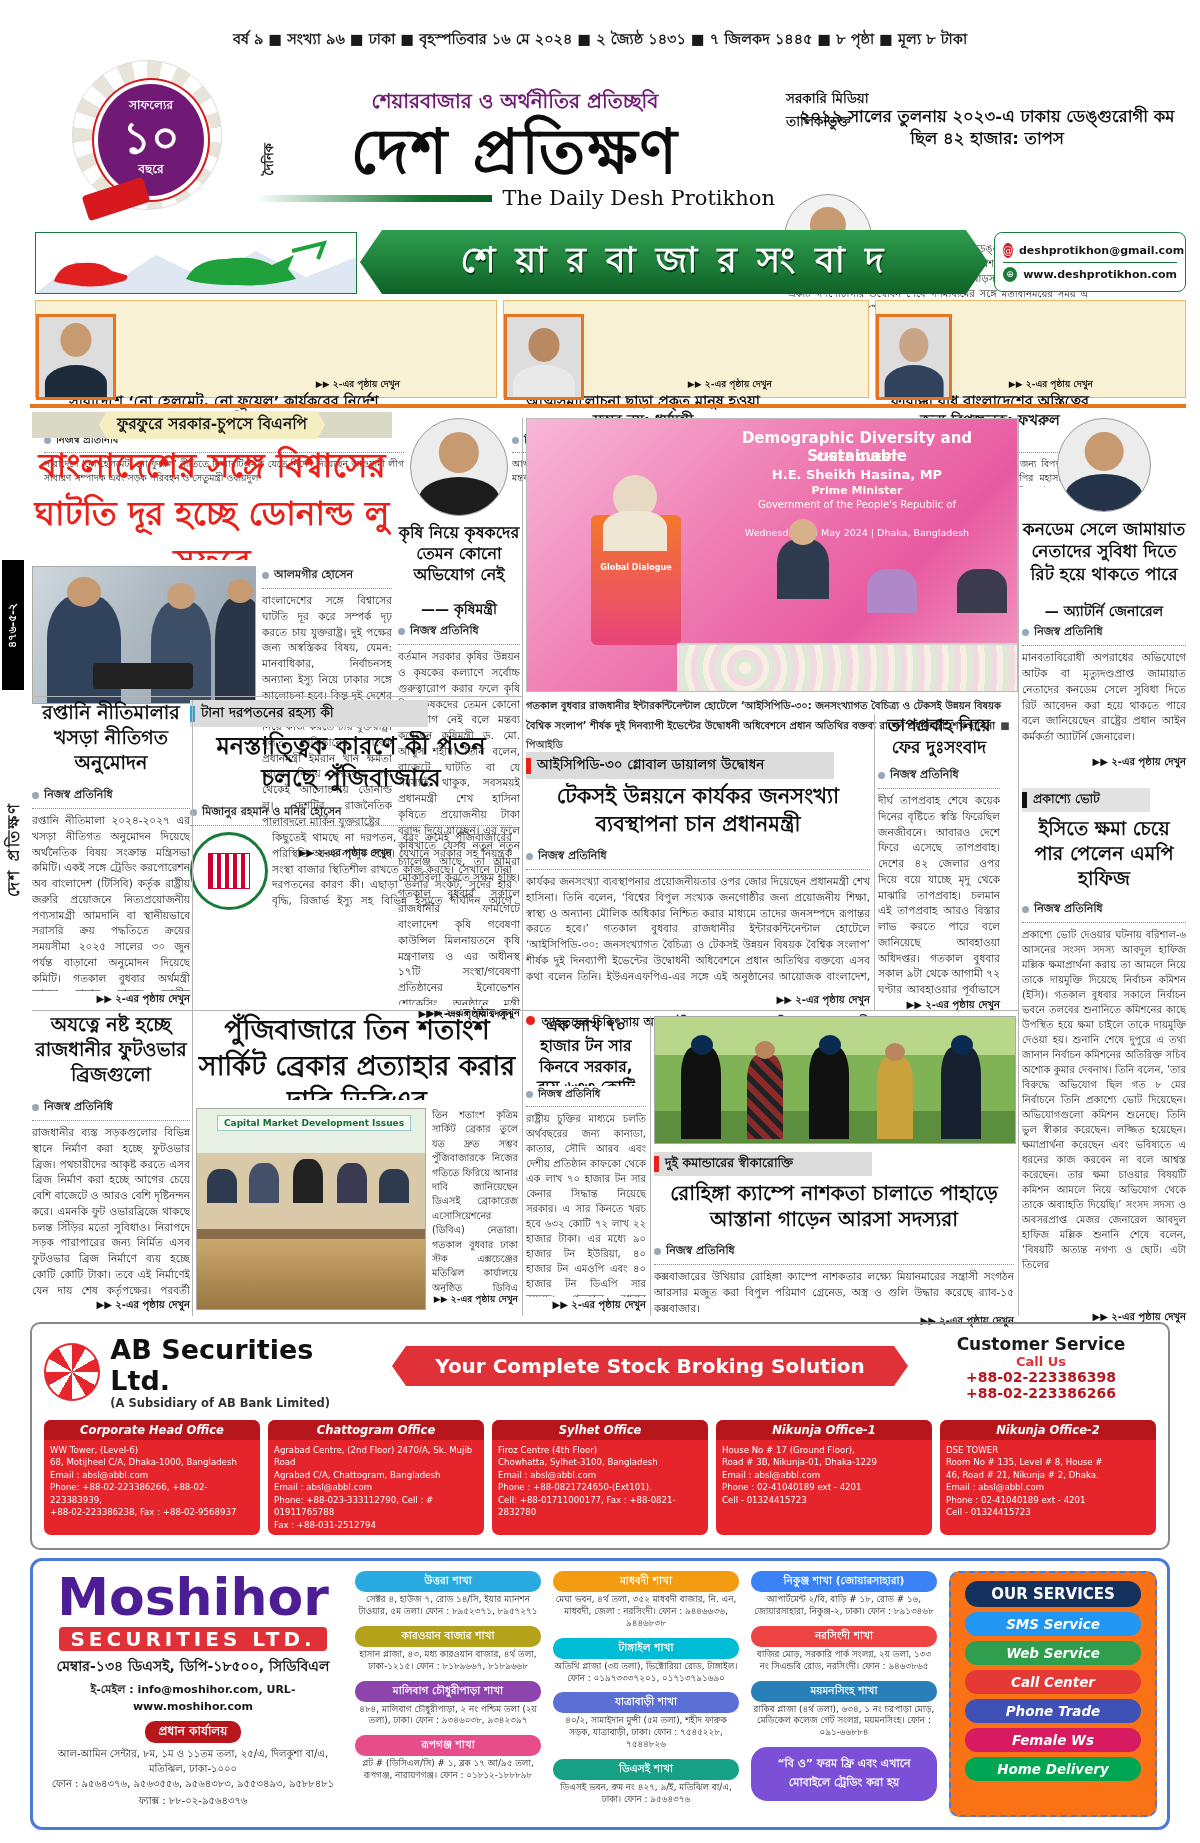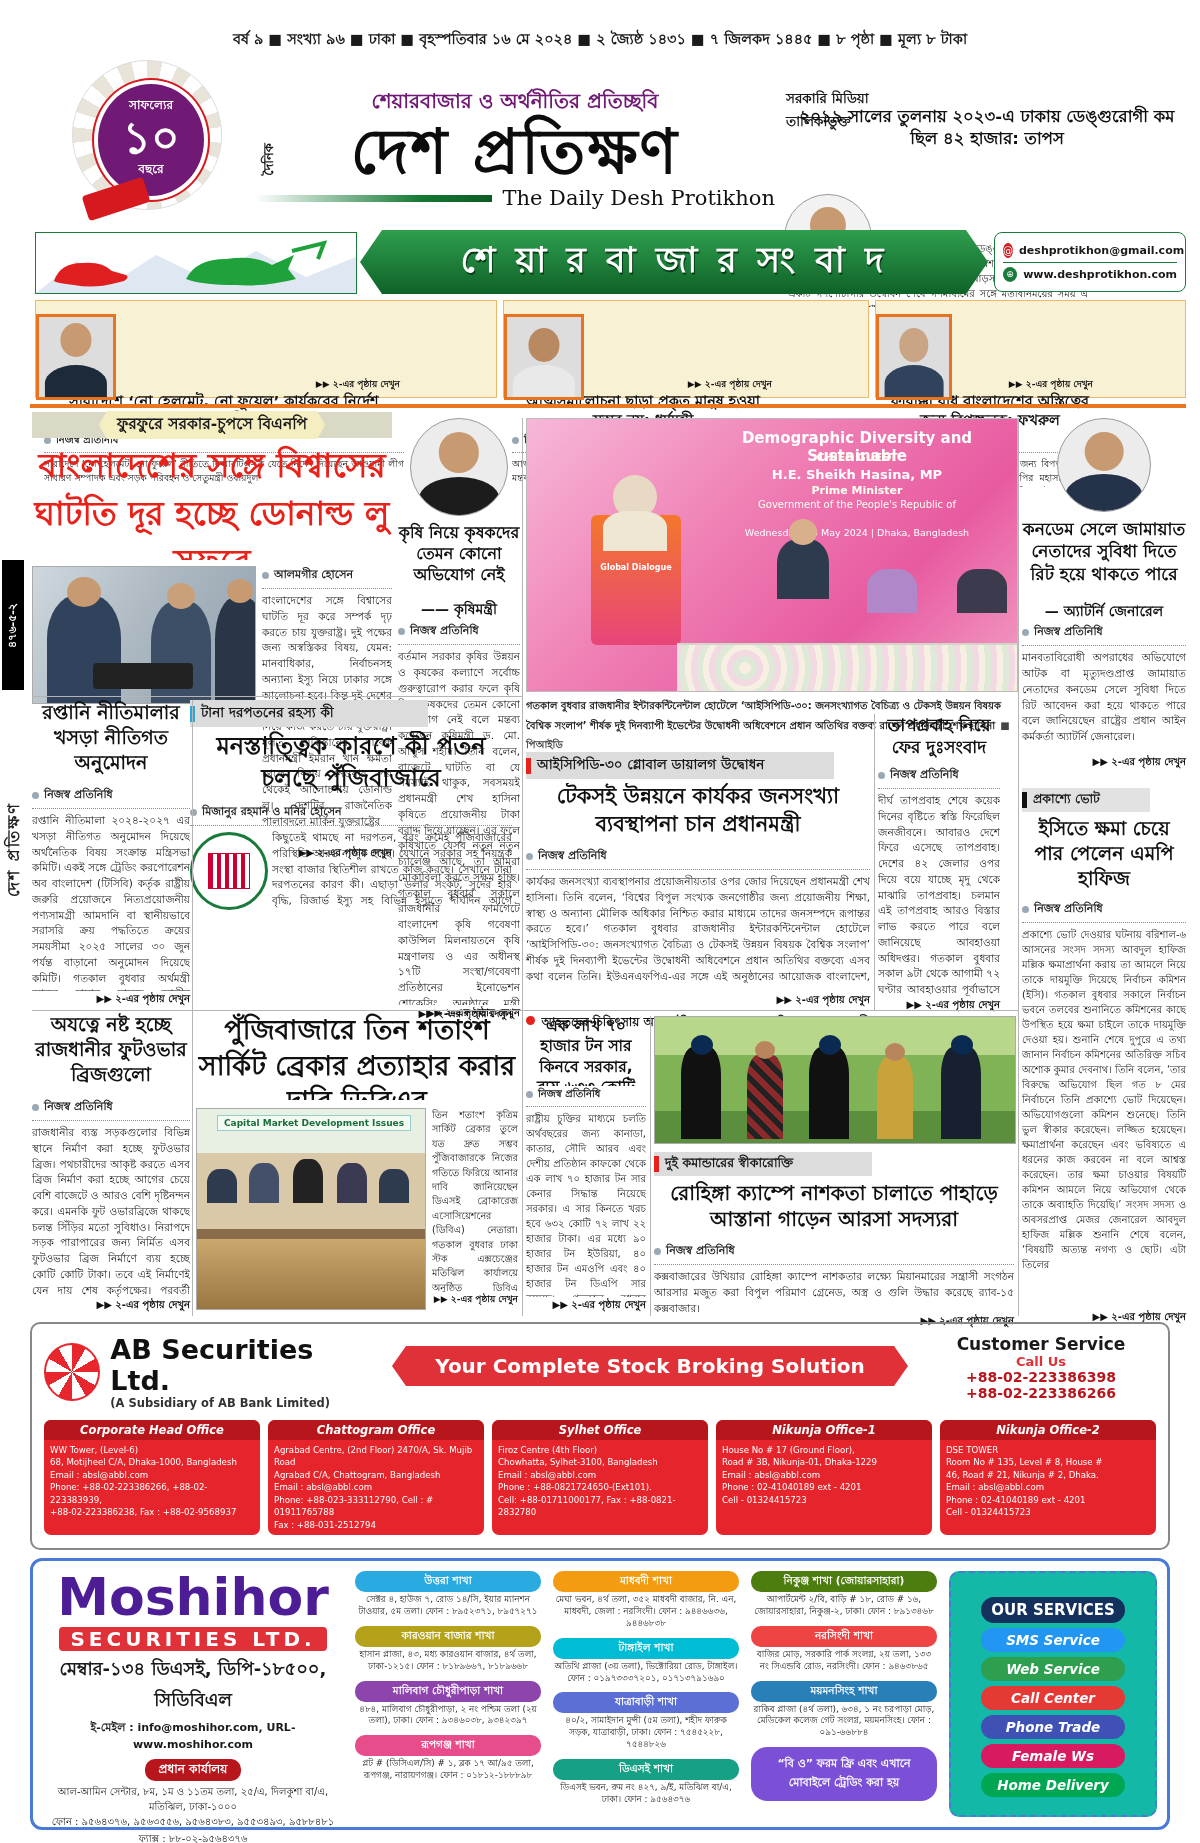--- a/index.html
+++ b/index.html
@@ -449,21 +449,21 @@
 Cell - 01324415723</div>
       </div>
     </div>
   </div>
 
   <div class="abs" style="left:30px;top:1558px;width:1140px;height:272px;border:3px solid #4a79d9;border-radius:12px;box-sizing:border-box;padding:10px;">
     <div style="display:flex;gap:12px;height:100%;">
       <div style="width:300px;text-align:center;">
         <div class="b" style="font-size:52px;color:#4c1d95;line-height:1;">Moshihor</div>
         <div class="b c" style="background:#e03038;color:#fff;font-size:20px;letter-spacing:4px;border-radius:4px;margin:4px 16px;">SECURITIES  LTD.</div>
-        <div class="b" style="font-size:18px;">মেম্বার-১৩৪ ডিএসই, ডিপি-১৮৫০০, সিডিবিএল</div>
+        <div class="b" style="font-size:14px;">মেম্বার-১৩৪ ডিএসই, ডিপি-১৮৫০০, সিডিবিএল</div>
         <div class="b" style="font-size:11px;margin-top:2px;">ই-মেইল : info@moshihor.com, URL- www.moshihor.com</div>
         <div class="b c" style="display:inline-block;background:#b8161d;color:#fff;font-size:12px;border-radius:10px;padding:1px 14px;margin-top:8px;">প্রধান কার্যালয়</div>
         <div style="font-size:10px;line-height:1.5;margin-top:3px;">আল-আমিন সেন্টার, ৮ম, ১ম ও ১১তম তলা, ২৫/এ, দিলকুশা বা/এ, মতিঝিল, ঢাকা-১০০০</div>
         <div style="font-size:10px;">ফোন : ৯৫৬৪৩৭৬, ৯৫৬৩৫৫৬, ৯৫৬৪৩৮৩, ৯৫৫৩৪৯৩, ৯৫৮৮৪৮১</div>
         <div style="font-size:10px;">ফ্যাক্স : ৮৮-০২-৯৫৬৪৩৭৬</div>
       </div>
 
       <div style="width:186px;">
         <div class="branch">
             <div class="bp" style="background:#29abe2">উত্তরা শাখা</div>
@@ -497,35 +497,35 @@
             <div class="ba">৪০/২, সামাইদান মুন্সী (৫ম তলা), শহীদ ফারুক সড়ক, যাত্রাবাড়ী, ঢাকা। ফোন : ৭৫৪৫২২৮, ৭৫৪৪৮২৬</div>
           </div>
         <div class="branch">
             <div class="bp" style="background:#16a085">ডিএসই শাখা</div>
             <div class="ba">ডিএসই ভবন, রুম নং ৪২৭, ৯/ই, মতিঝিল বা/এ, ঢাকা। ফোন : ৯৫৬৪৩৭৬</div>
           </div>
       </div>
 
       <div style="width:186px;">
         <div class="branch">
-            <div class="bp" style="background:#4d7c0f">নিকুঞ্জ শাখা (জোয়ারসাহারা)</div>
+            <div class="bp" style="background:#3b82f6">নিকুঞ্জ শাখা (জোয়ারসাহারা)</div>
             <div class="ba">আপার্টমেন্ট ২/বি, বাড়ি # ১৮, রোড # ১৬, জোয়ারসাহারা, নিকুঞ্জ-২, ঢাকা। ফোন : ৮৯১৩৪৬৮</div>
           </div>
         <div class="branch">
             <div class="bp" style="background:#ef4444">নরসিংদী শাখা</div>
             <div class="ba">বাজির মোড়, সরকারি পার্ক সংলগ্ন, ২য় তলা, ১৩৩ নং সিএন্ডবি রোড, নরসিংদী। ফোন : ৯৪৬৩৮৬৫</div>
           </div>
         <div class="branch">
             <div class="bp" style="background:#2980b9">ময়মনসিংহ শাখা</div>
             <div class="ba">রাকিব প্লাজা (৪র্থ তলা), ৬৩৪, ১ নং চরপাড়া মোড়, মেডিকেল কলেজ গেট সংলগ্ন, ময়মনসিংহ। ফোন : ০৯১-৬৬৮৮৪</div>
           </div>
         <div class="b c" style="background:#7b4fd6;color:#fff;font-size:11px;border-radius:16px;padding:8px 10px;margin-top:2px;">“বি ও” ফরম ফ্রি এবং এখানে মোবাইলে ট্রেডিং করা হয়</div>
       </div>
 
-      <div style="flex:1;background:#14b8a6;border:2px dashed #4a79d9;border-radius:10px;padding:22px;">
+      <div style="flex:1;background:#f97316;border:2px dashed #4a79d9;border-radius:10px;padding:6px;">
         <div class="b c" style="background:#14305c;color:#fff;font-size:15px;border-radius:14px;padding:4px 0;margin:2px 8px;">OUR SERVICES</div>
         <div class="svcbtn" style="background:#2196f3">SMS Service</div>
         <div class="svcbtn" style="background:#2e9e4f">Web Service</div>
         <div class="svcbtn" style="background:#e53935">Call Center</div>
         <div class="svcbtn" style="background:#3f51b5">Phone Trade</div>
         <div class="svcbtn" style="background:#d81b60">Female Ws</div>
         <div class="svcbtn" style="background:#00a651">Home Delivery</div>
       </div>
     </div>
   </div>

